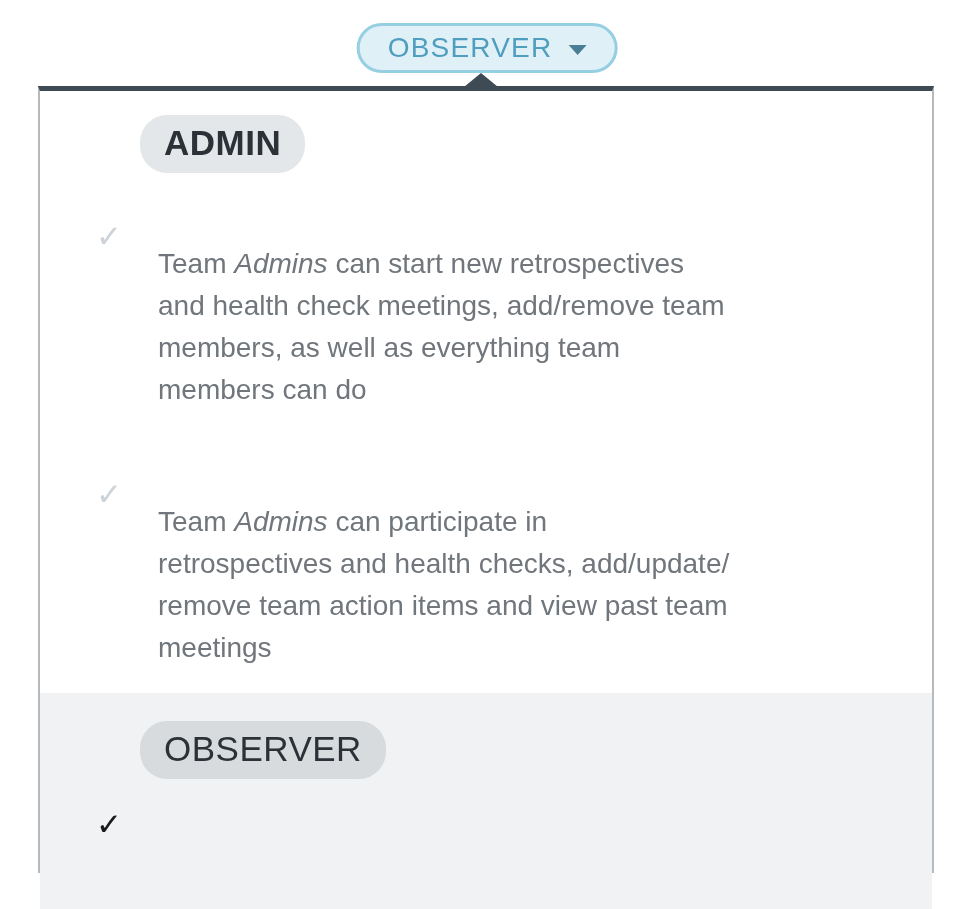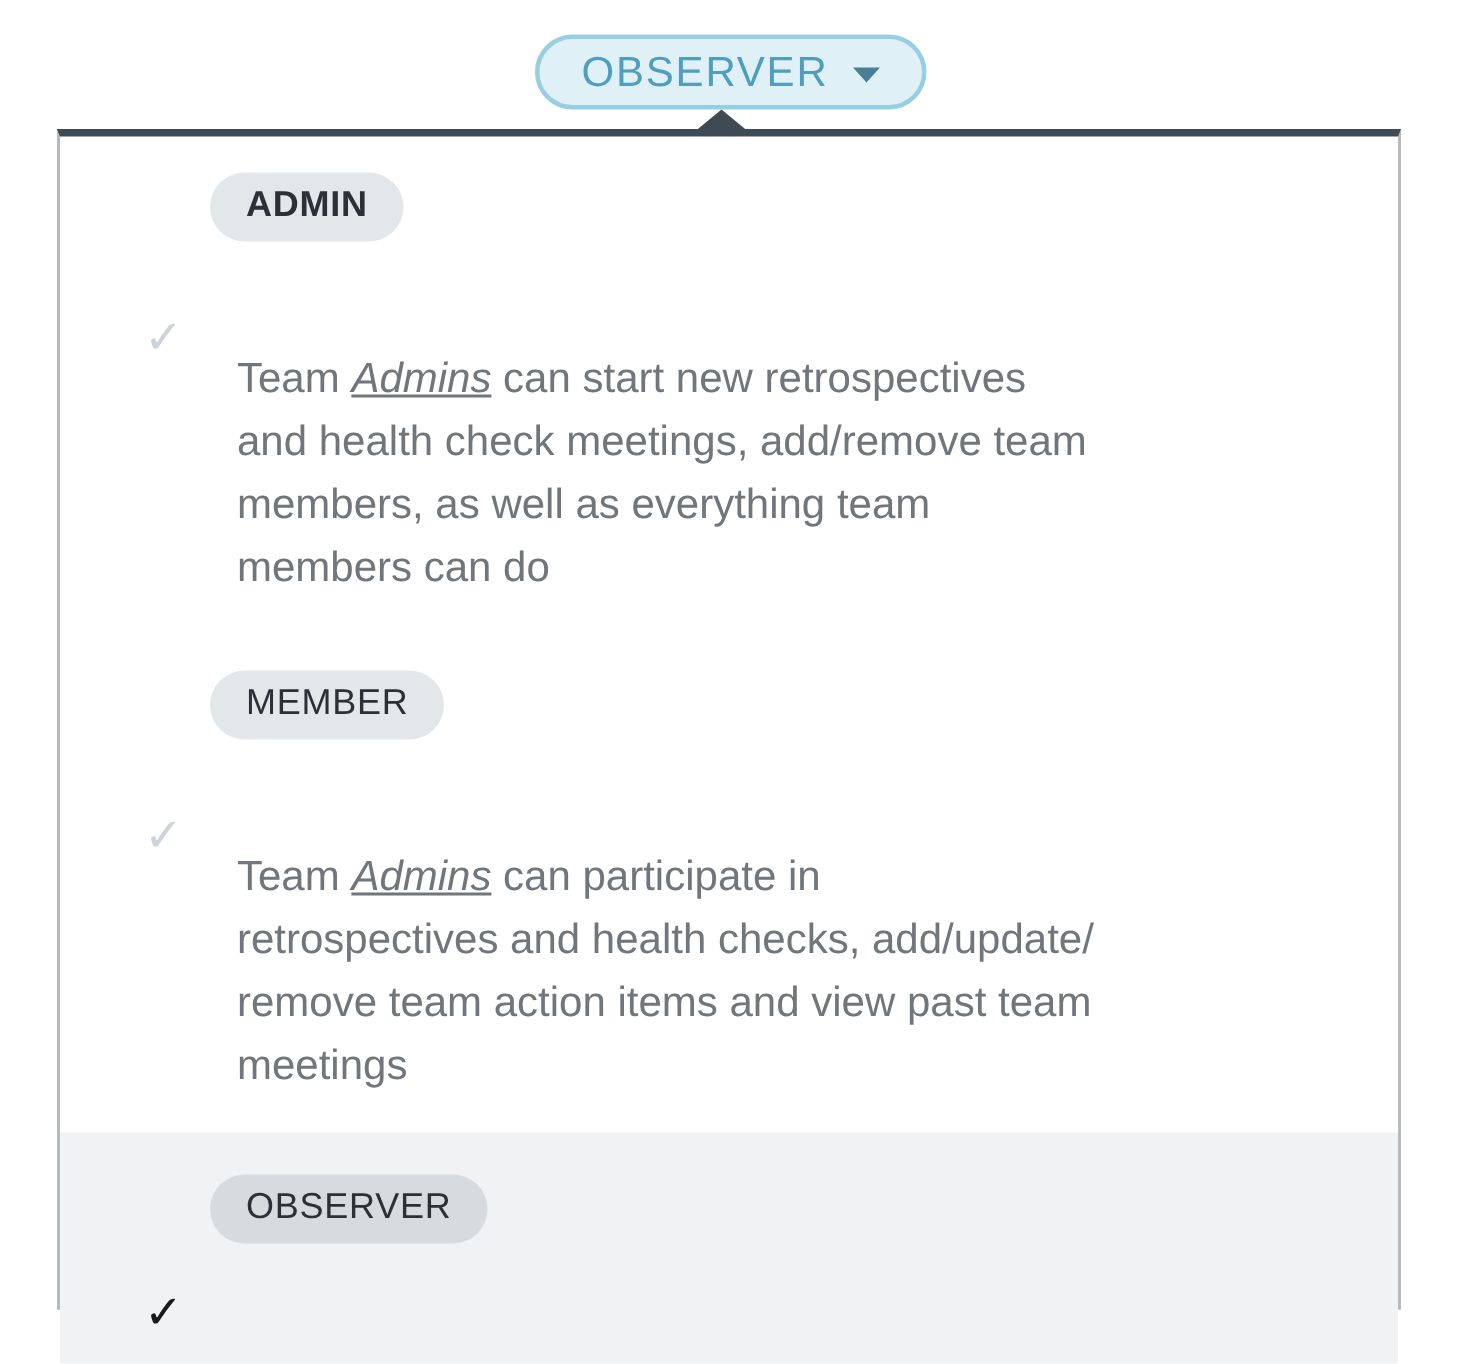--- a/index.html
+++ b/index.html
@@ -70,34 +70,34 @@
   }
 
   .badge {
     display: inline-block;
     margin-left: -18px;
     margin-bottom: 28px;
     padding: 8px 24px 10px;
     border-radius: 27px;
     background: #e4e7e9;
     color: #2b3137;
-    font-size: 24px; font-weight: 500; letter-spacing: 0.5px;
+    font-size: 35px; font-weight: 500; letter-spacing: 0.5px;
   }
   .menu-item[data-item-index="0"] .badge { font-weight: 700; }
   .menu-item.selected .badge { background: #d7dbde; }
 
   .desc {
     position: relative;
     margin: 0;
     font-size: 28px;
     line-height: 42px;
     color: #70767b;
     white-space: pre-line;
   }
-  .desc .role-italic { font-style: italic; text-decoration: underline; }
+  .desc .role-italic { font-style: italic; }
 
   .check {
     position: absolute;
     left: -62px; top: 20px;
     font-size: 31px;
     color: #cdd3d8;
     font-weight: 400;
     line-height: 1;
   }
   .menu-item.selected .check {
@@ -121,21 +121,20 @@
     <span class="badge">ADMIN</span>
     <p class="desc">
       <span class="check">✓</span><span>Team </span><span class="role-italic">Admins</span><span> can start new retrospectives
 and health check meetings, add/remove team
 members, as well as everything team
 members can do</span>
     </p>
   </div>
 
   <div class="menu-item" data-item-index="1">
-    <span class="badge">MEMBER</span>
     <p class="desc">
       <span class="check">✓</span><span>Team </span><span class="role-italic">Admins</span><span> can participate in
 retrospectives and health checks, add/update/
 remove team action items and view past team
 meetings</span>
     </p>
   </div>
 
   <div class="menu-item selected" data-item-index="2">
     <span class="badge">OBSERVER</span>

